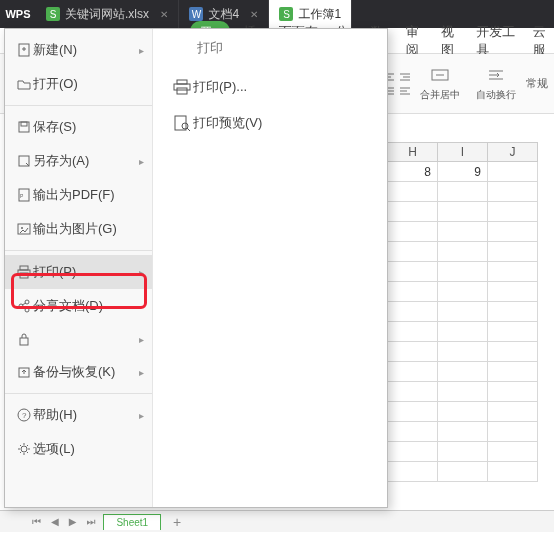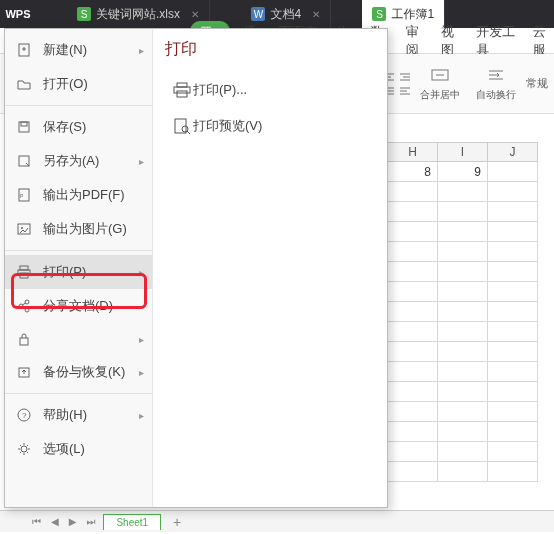--- a/index.html
+++ b/index.html
@@ -1,19 +1,19 @@
 <!DOCTYPE html>
 <html><head>
 <meta charset="utf-8">
 <style>
 * { margin:0; padding:0; box-sizing:border-box; font-family:"Microsoft YaHei",sans-serif; }
 body { width:554px; height:534px; background:#fff; overflow:hidden; position:relative; font-size:12px; }
 
 
-.titlebar { height:28px; background:#2b2b2f; display:flex; align-items:center; color:#ccc;gap:31px; }
+.titlebar { height:28px; background:#2b2b2f; display:flex; align-items:center; color:#ccc; }
 .wps-logo { width:36px; display:flex; align-items:center; justify-content:center; color:#fff; font-weight:bold; font-size:11px; }
 .tab { display:flex; align-items:center; gap:5px; padding:0 10px; height:28px; border-right:1px solid #3a3a3e; font-size:12px; }
 .tab.active { background:#fff; color:#333; }
 .doc-icon { width:14px; height:14px; display:inline-flex; align-items:center; justify-content:center; font-size:10px; border-radius:2px; color:#fff; }
 .di-green { background:#4cae4f; }
 .di-blue { background:#4a7ab8; }
 .tab-x { margin-left:6px; color:#888; font-size:10px; }
 
 
 .quickbar { height:28px; background:#f3f3f3; border-bottom:1px solid #ddd; display:flex; align-items:center; padding:0 8px; gap:4px; }
@@ -41,29 +41,29 @@
 
 
 .sheetbar { position:absolute; bottom:2px; left:0; right:0; height:22px; background:#f4f4f4; border-top:1px solid #ccc; display:flex; align-items:center; padding-left:30px; gap:6px; }
 .nav-arr { color:#888; font-size:10px; padding:0 2px; }
 .sheet-tab { background:#fff; border:1px solid #4cae4f; border-bottom:none; padding:2px 12px; font-size:10px; color:#4cae4f; }
 .add-sheet { color:#888; font-size:14px; padding:0 6px; }
 
 
 .file-menu { position:absolute; top:28px; left:4px; width:384px; height:480px; background:#fff; border:1px solid #bbb; box-shadow:3px 3px 10px rgba(0,0,0,.2); display:flex; z-index:10; }
 .menu-left { width:148px; background:#f8f8f8; border-right:1px solid #e5e5e5; padding-top:4px; }
-.menu-item { display:flex; align-items:center; gap:10px; padding:8px 10px; font-size:13px; color:#444; cursor:pointer; position:relative; }
+.menu-item { display:flex; align-items:center; padding:8px 10px; font-size:13px; color:#444; cursor:pointer; position:relative; }
 .menu-item.highlight { background:#e2e2e2; }
 .menu-item .chev { position:absolute; right:8px; color:#999; font-size:10px; }
 .menu-divider { height:1px; background:#e0e0e0; margin:4px 0; }
 .m-icon { width:18px; height:16px; display:flex; align-items:center; justify-content:center; color:#666; }
 .red-box { position:absolute; left:6px; top:244px; width:136px; height:36px; border:3px solid #e23; border-radius:6px; pointer-events:none; }
 
 .menu-right { flex:1; padding:10px 12px; }
-.submenu-title { font-size:16px; color:#7f1d1d; margin-bottom:12px; }
+.submenu-title { font-size:13px; color:#737373; margin-bottom:12px;margin-left:32px; }
 .sub-item { display:flex; align-items:center; padding:8px 6px; font-size:13px; color:#444; cursor:pointer; }
 .s-icon { width:22px; height:20px; display:flex; align-items:center; justify-content:center; color:#555; }
 
 svg { display:block; }
 .carets { font-size:8px; color:#888; }
 </style>
 </head>
 <body>
 
 <div class="titlebar">

